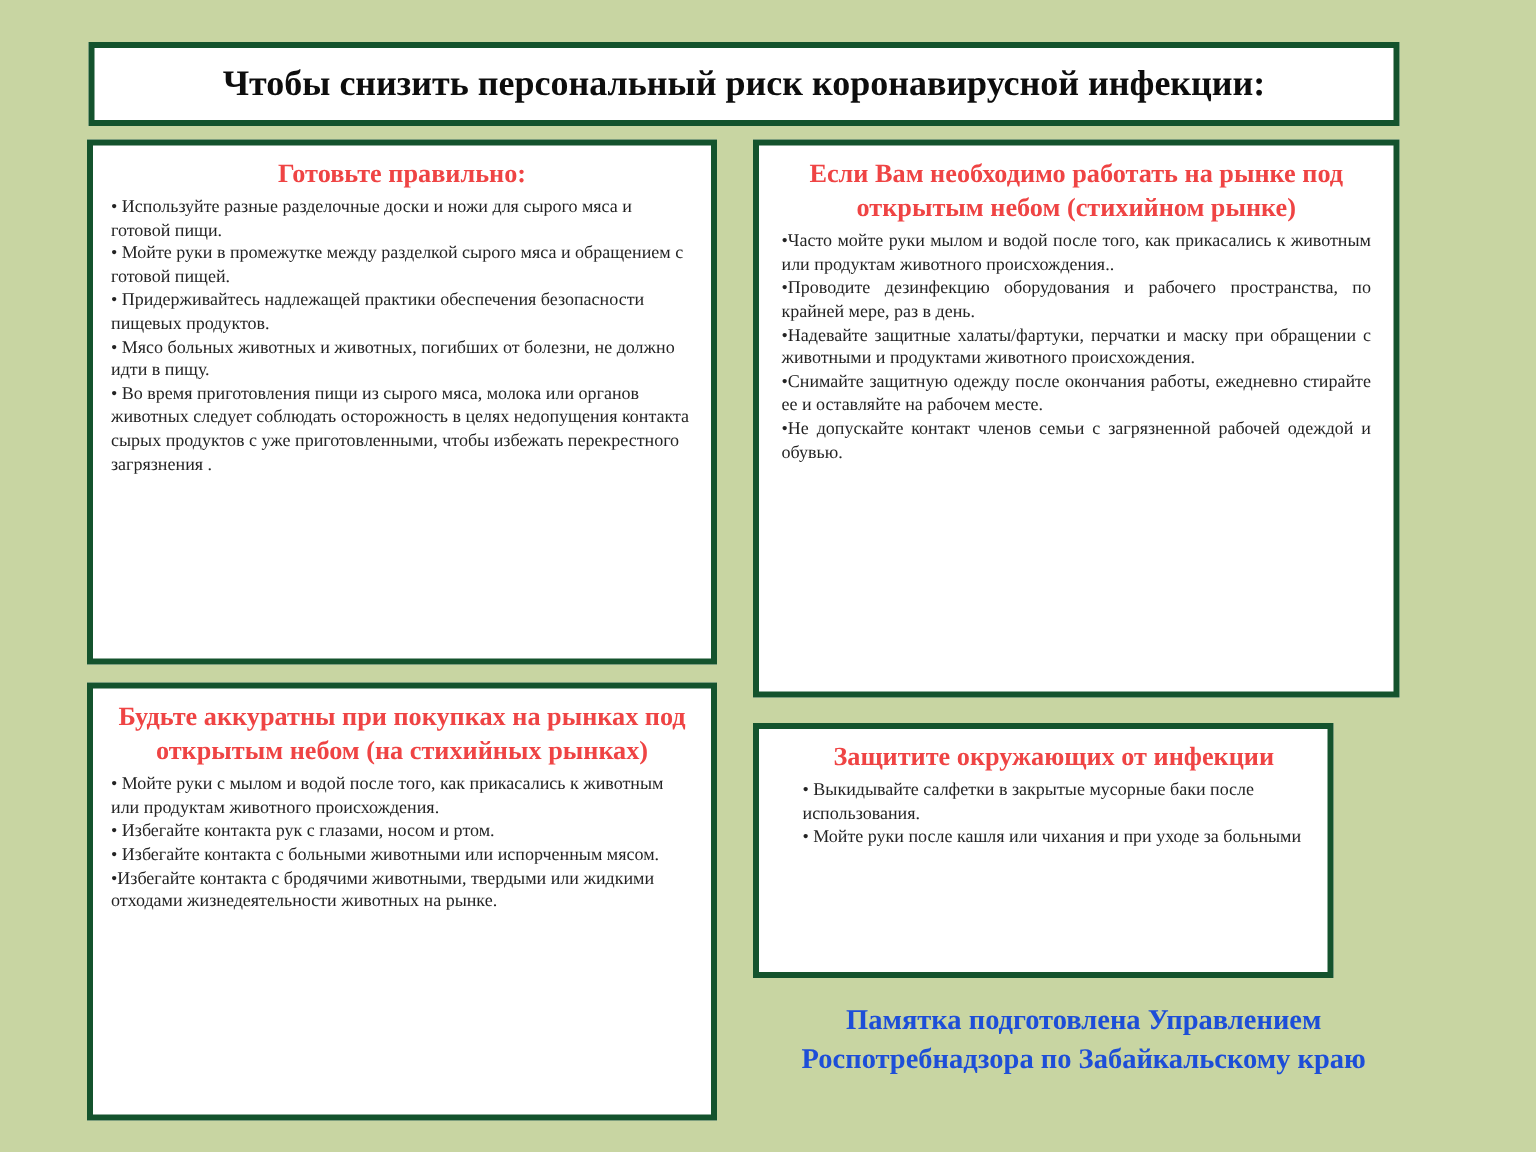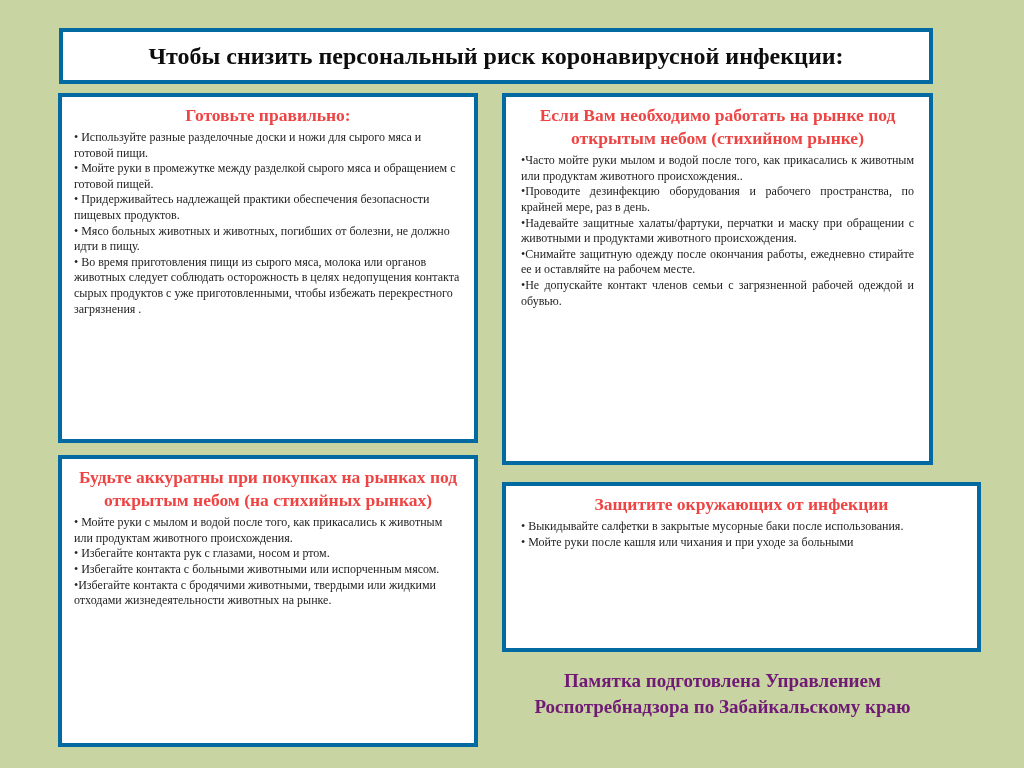--- a/index.html
+++ b/index.html
@@ -6,57 +6,57 @@
   html, body { width: 1024px; height: 768px; }
   body {
     position: relative;
     background: #c8d5a2;
     font-family: "Liberation Serif", serif;
     overflow: hidden;
   }
   .panel {
     position: absolute;
     background: #ffffff;
-    border: 4px solid #0369a1;
+    border: 4px solid #14532d;
   }
   .title-panel {
     left: 59px; top: 28px; width: 874px; height: 56px;
     display: flex; align-items: center; justify-content: center;
   }
   .title-text {
     font-weight: bold;
     font-size: 24px;
     color: #0d0d0d;
     text-align: center;
     white-space: nowrap;
   }
   .box { padding: 7px 12px 6px 12px; }
   .box-tl { left: 58px;  top: 93px;  width: 420px; height: 350px; }
   .box-tr { left: 502px; top: 93px;  width: 431px; height: 372px; padding-left: 15px; padding-right: 15px; }
   .box-bl { left: 58px;  top: 455px; width: 420px; height: 292px; }
-  .box-br { left: 502px; top: 482px; width: 479px; height: 170px; padding-left: 15px; padding-right: 15px; }
+  .box-br { left: 502px; top: 482px; width: 387px; height: 170px; padding-left: 29px; padding-right: 15px; }
   .box-header {
     color: #ef4444;
     font-weight: bold;
     font-size: 17.5px;
     line-height: 1.32;
     text-align: center;
     margin-bottom: 3px;
   }
   .bullet {
     font-size: 12px;
     line-height: 1.3;
     color: #232323;
   }
   .box-tr .bullet { text-align: justify; }
   .footer-note {
     position: absolute;
     left: 500px; top: 668px; width: 445px;
     text-align: center;
-    color: #701a75;
+    color: #1d4ed8;
     font-weight: bold;
     font-size: 19px;
     line-height: 1.35;
   }
 </style>
 </head>
 <body>
 
 <div class="panel title-panel">
   <div class="title-text">Чтобы снизить персональный риск коронавирусной инфекции:</div>

